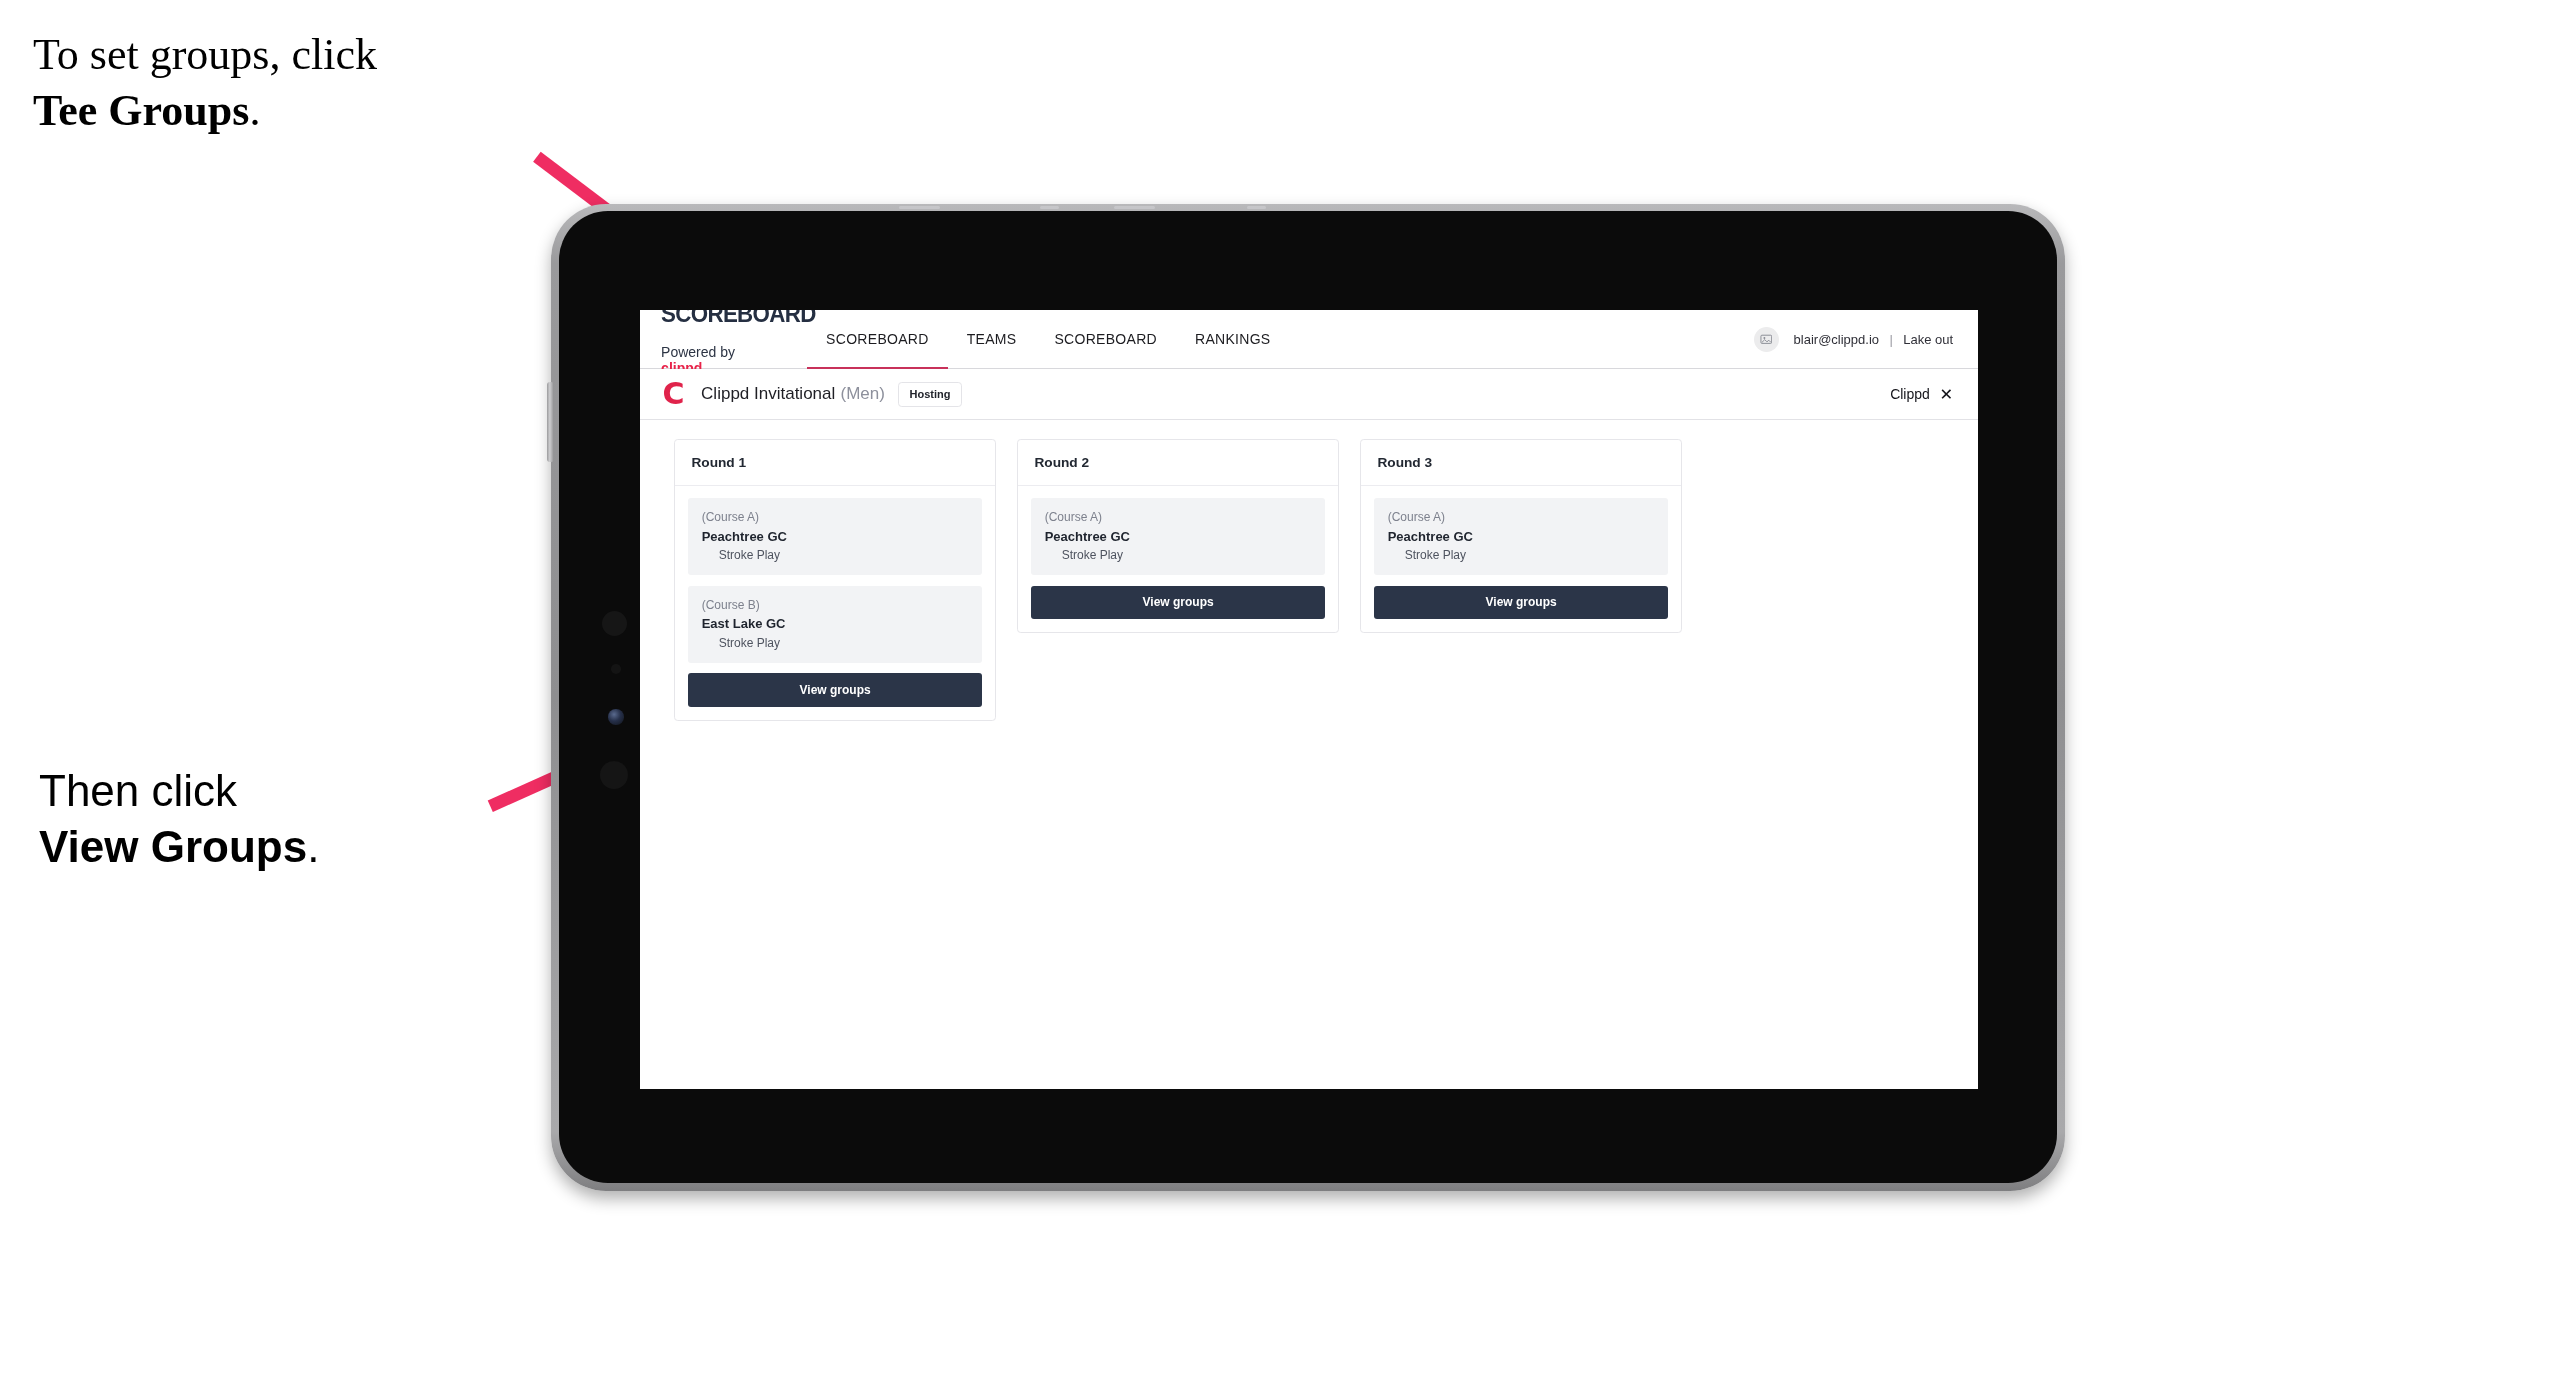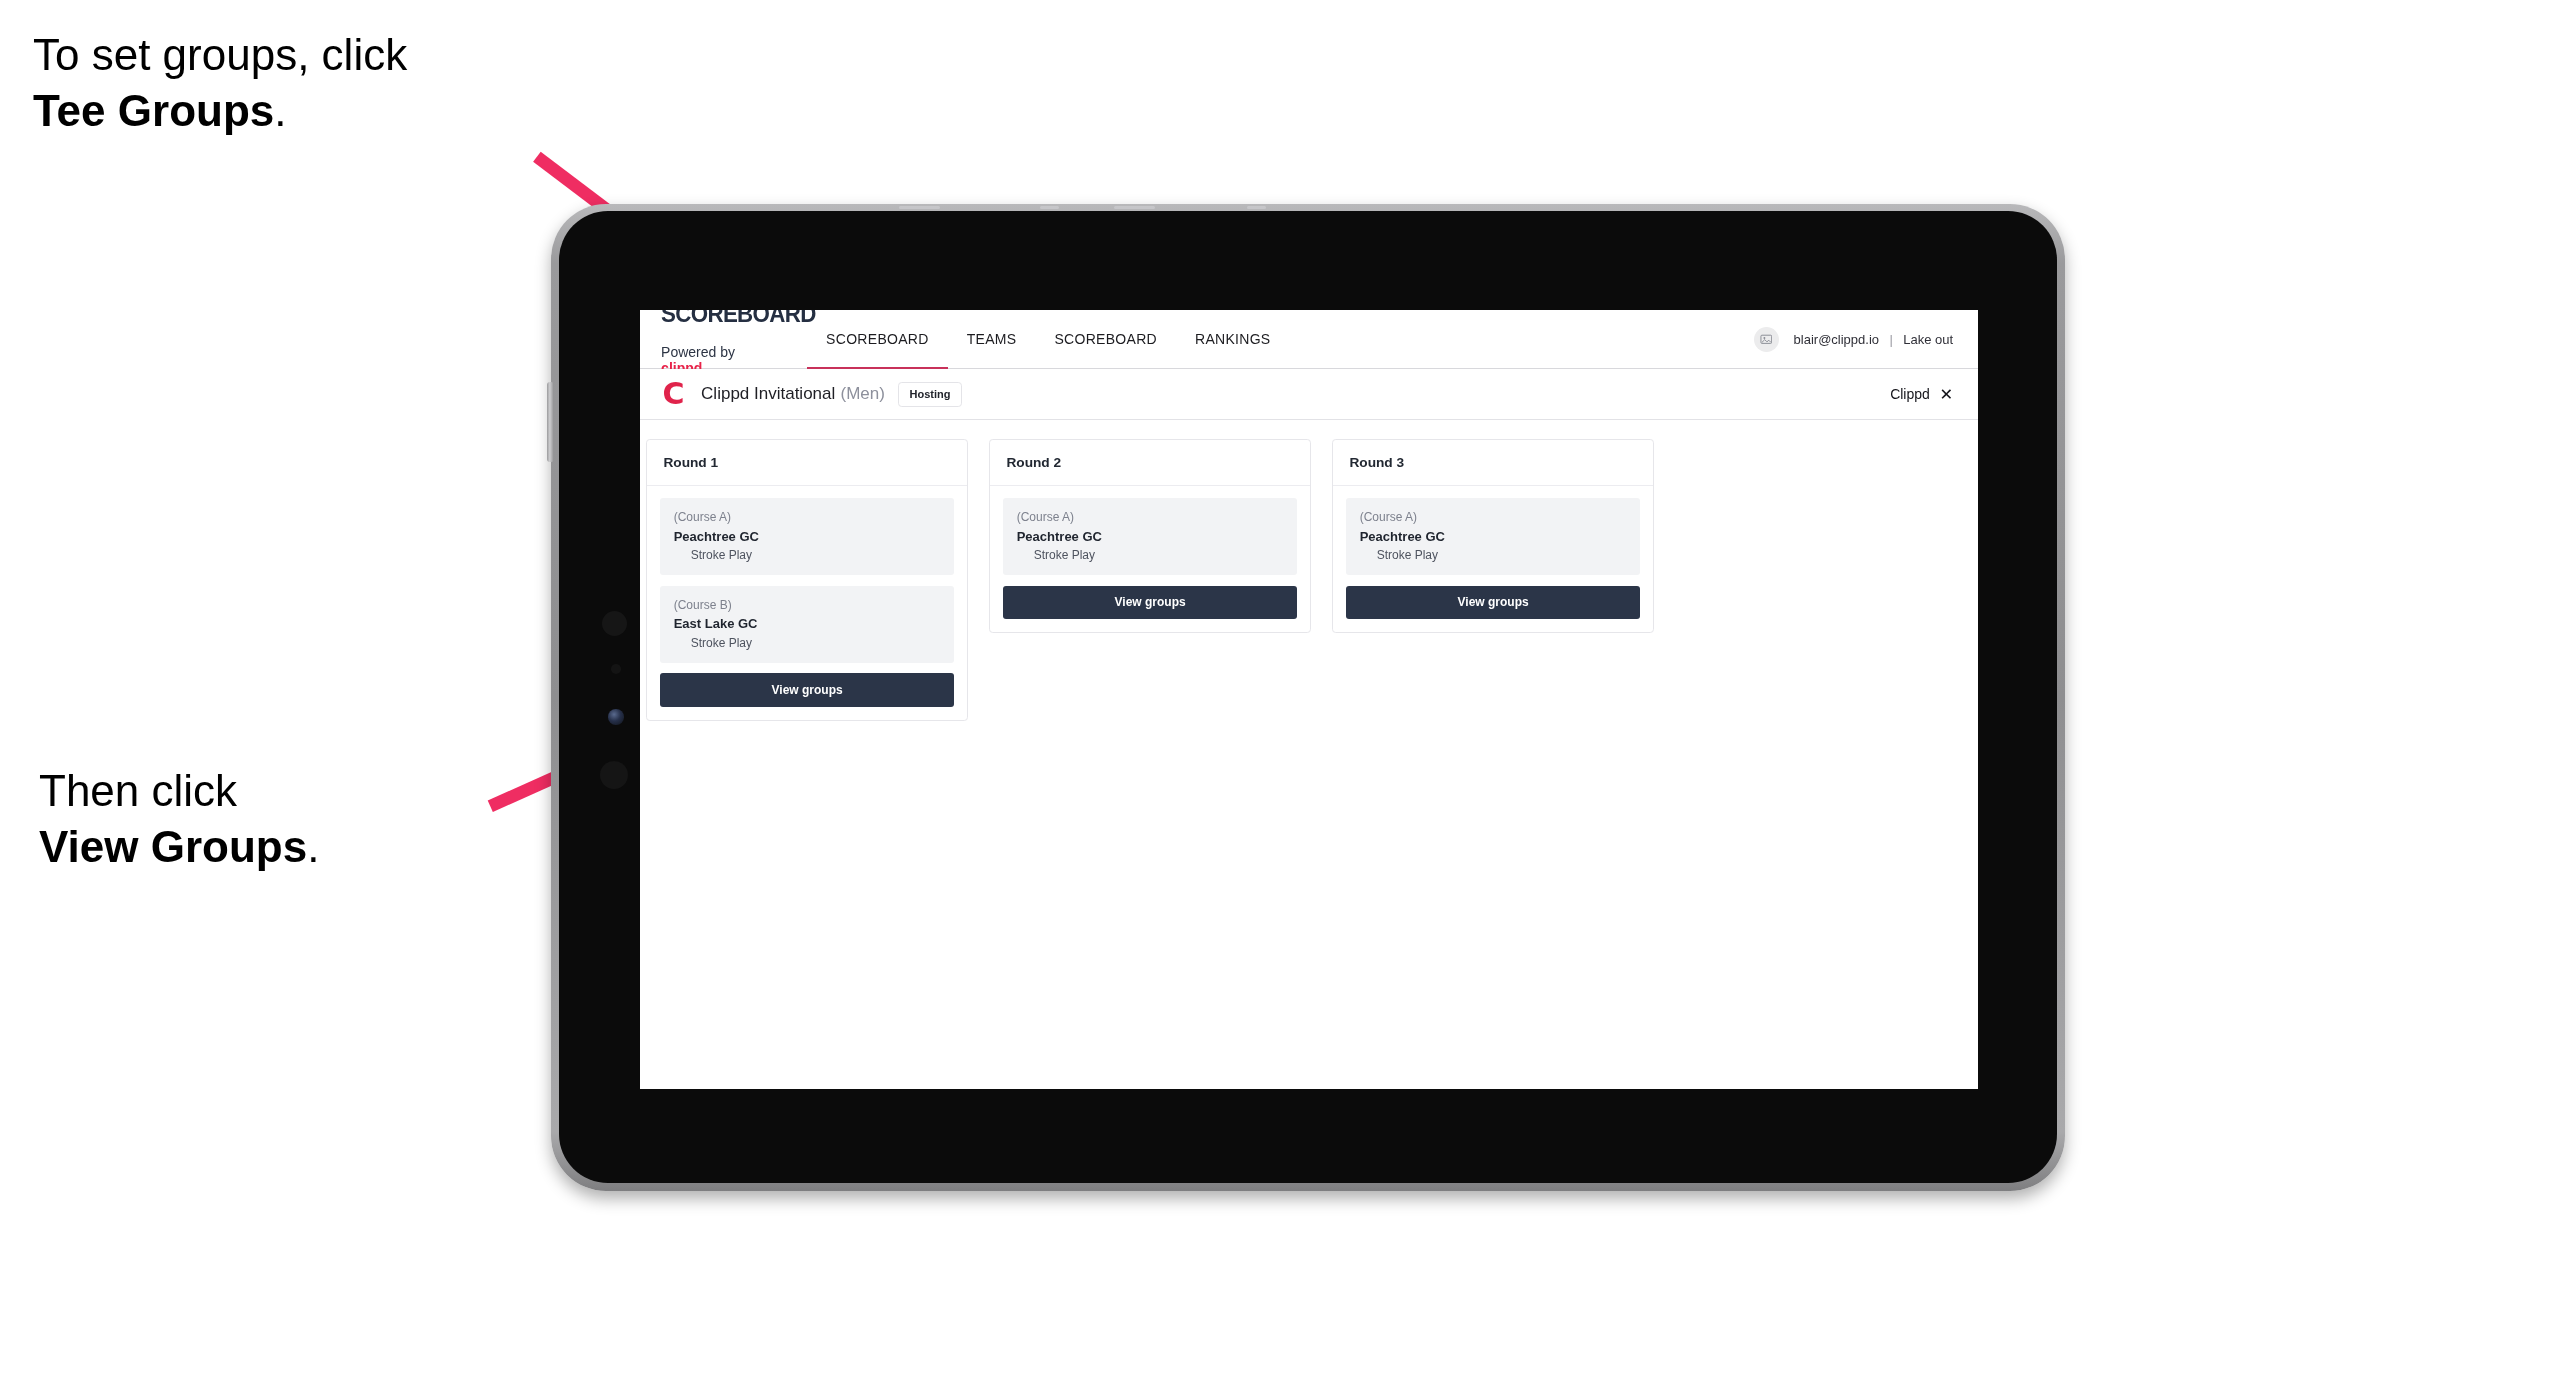--- a/index.html
+++ b/index.html
@@ -9,21 +9,21 @@
     background:#ffffff;
     font-family:"Liberation Sans", sans-serif;
     position:relative;
     overflow:hidden;
   }
 
   
   .callout{position:absolute;color:#000;line-height:1.28;}
   .callout .light{font-weight:400;}
   .callout .strong{font-weight:700;}
-  #callout-top{left:33px;top:27px;font-size:44px;width:667px;}
+  #callout-top{left:33px;top:27px;font-size:44px;width:667px;font-family:Liberation Serif, serif;}
   #callout-bottom{left:39px;top:763px;font-size:44px;width:563px;}
 
   
   .arrow-svg{position:absolute;overflow:visible;pointer-events:none;}
   #arrow-top{left:511px;top:133px;}
   #arrow-bottom{left:459px;top:682px;}
 
   
   #tablet{
     position:absolute;
@@ -134,21 +134,21 @@
     padding-left:16.3px;
   }
   .subtab{
     font-size:13px;color:#e7e9ee;padding:6.7px 12.6px;margin-right:3px;
     border-radius:5.2px;cursor:pointer;white-space:nowrap;
   }
   .subtab.active{background:#ffffff;color:#222a38;font-weight:700;}
 
   
   #rounds{
-    display:flex;gap:21px;padding:19px 18px 0 6px;align-items:flex-start;
+    display:flex;gap:21px;padding:19px 18px 0 34px;align-items:flex-start;
     background:#fff;
   }
   .round-card{
     width:320px;background:#fff;border:0.7px solid #e6e6ea;border-radius:3.7px;
     overflow:hidden;
   }
   .round-head{
     padding:15px 16.3px;border-bottom:0.7px solid #ececf0;
     font-size:13.7px;font-weight:700;color:#222832;
   }

